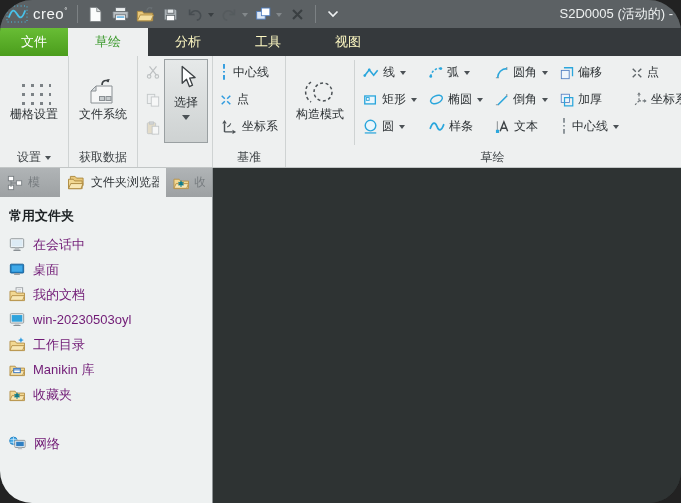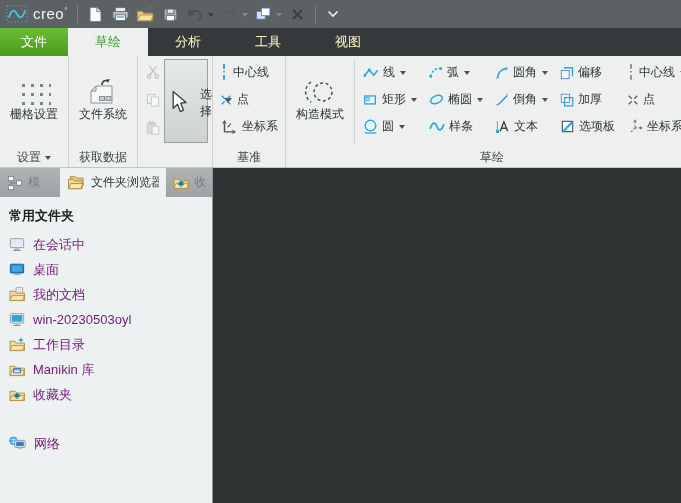--- a/index.html
+++ b/index.html
@@ -1,17 +1,17 @@
 <!DOCTYPE html>
 <html><head>
 <meta charset="utf-8">
 <style>
   html,body{margin:0;padding:0;background:#222;}
   #app{position:relative;width:681px;height:503px;overflow:hidden;
-       font-family:"Liberation Sans","DejaVu Sans",sans-serif;background:#2e3333;
+       font-family:"Liberation Sans","DejaVu Sans",sans-serif;background:#2e3333;border-radius:32px;
        -webkit-font-smoothing:antialiased;}
   .ic{display:inline-flex;align-items:center;justify-content:center;line-height:0;}
 
   
   .titlebar{height:28px;background:#5c6164;display:flex;align-items:center;padding:0 8px 0 6px;}
   .logotext{color:#f4f6f6;font-size:15px;margin:0 4px 2px 5px;letter-spacing:.5px;}
   .logotext .sup{font-size:8px;vertical-align:super;}
   .vsep{width:1px;height:18px;background:#7c8184;margin:0 5px;flex:0 0 auto;}
   .tbtn{width:25px;height:24px;display:flex;align-items:center;justify-content:center;border-radius:2px;}
   .tbtn.dis{opacity:.45;}
@@ -31,22 +31,22 @@
   .rc{flex:1;display:flex;align-items:flex-start;padding:2px 4px 0;}
   .rfooter{height:20px;display:flex;align-items:center;justify-content:center;font-size:12px;color:#3f4447;white-space:nowrap;padding:0 6px;}
   .fdd{width:0;height:0;border:3px solid transparent;border-top:4px solid #4b5155;margin:4px 0 0 4px;}
   .bigbtn{display:flex;flex-direction:column;align-items:center;justify-content:center;
           font-size:12px;color:#2e3336;padding:4px 6px 0;white-space:nowrap;height:80px;box-sizing:border-box;}
   .gridic{width:34px;height:28px;background-image:radial-gradient(circle,#7c8286 1.5px,transparent 1.7px);
           background-size:9px 9px;background-position:2px 3px;}
   .clipcol{display:flex;flex-direction:column;justify-content:space-between;height:78px;padding:3px 1px;}
   .clipbtn{width:20px;height:22px;display:flex;align-items:center;justify-content:center;opacity:.5;}
   .selbtn{width:44px;height:84px;box-sizing:border-box;border:1px solid #9aa0a2;margin-top:1px;
-          background:linear-gradient(#e6e9e9,#ced2d2);display:flex;align-items:center;
-          padding:5px 2px 2px;gap:12px;font-size:12px;color:#2e3336;}
+          background:linear-gradient(#e6e9e9,#ced2d2);display:flex;flex-direction:column;align-items:center;
+          padding:5px 2px 2px;gap:4px;font-size:12px;color:#2e3336;}
   .tri{width:0;height:0;border:4px solid transparent;border-top:5px solid #4b5155;}
   .dcol{display:flex;flex-direction:column;padding-top:1px;}
   .srow{display:flex;align-items:center;gap:5px;height:27px;font-size:12px;color:#2e3336;padding:0 3px;white-space:nowrap;}
   .sgrid{display:grid;grid-auto-flow:column;grid-template-rows:repeat(3,27px);padding-top:1px;}
   .scell{display:flex;align-items:center;gap:4px;font-size:12px;color:#2e3336;padding:0 8px 0 4px;white-space:nowrap;}
   .cdd{width:0;height:0;border:3px solid transparent;border-top:4px solid #4b5155;margin:4px 0 0 1px;}
   .gdiv{width:1px;background:#cfd3d3;margin:2px 4px;align-self:stretch;}
 
   
   .main{position:absolute;top:168px;left:0;right:0;bottom:0;display:flex;}
@@ -147,20 +147,21 @@
         </span>
       </span>
     <span class="vsep"></span>
     <span class="tbtn">
         <span class="ic">
           <svg width="12" height="8" viewBox="0 0 12 8">
             <path d="M1.5 1.5 L6 6 L10.5 1.5" fill="none" stroke="#eef1f2" stroke-width="1.7"></path>
           </svg>
         </span>
       </span>
+    <span class="wtitle">S2D0005 (活动的) -</span>
   </div>
 
   <div class="tabbar">
     <div class="tab file">文件</div>
     <div class="tab active">草绘</div>
     <div class="tab">分析</div>
     <div class="tab">工具</div>
     <div class="tab">视图</div>
   </div>
 
@@ -394,29 +395,20 @@
               <span class="ic">
                 <svg width="14" height="14" viewBox="0 0 17 17">
                   <rect x="1.5" y="1.5" width="10" height="10" fill="#eef5fb" stroke="#4f7ec2"></rect>
                   <path d="M5.5 5.5 h10 v10 h-10 z" fill="none" stroke="#2aa6dc" stroke-width="1.5"></path>
                 </svg>
               </span>
               <span>加厚</span>
             </div>
           <div class="scell">
               <span class="ic">
-                <svg width="15" height="15" viewBox="0 0 16 16">
-                  <rect x="2.5" y="2.5" width="11" height="11" fill="#fff" stroke="#4b5155" stroke-width="1.2"></rect>
-                  <path d="M3 13.5 L13.5 3" stroke="#2aa6dc" stroke-width="2.3"></path>
-                </svg>
-              </span>
-              <span>选项板</span>
-            </div>
-          <div class="scell">
-              <span class="ic">
                 <svg width="8" height="19" viewBox="0 0 8 20">
                   <line x1="4" y1="1" x2="4" y2="19" stroke="#7d868c" stroke-width="1.8" stroke-dasharray="5 2.5 1.5 2.5"></line>
                 </svg>
               </span>
               <span>中心线</span>
               <span class="cdd"></span>
             </div>
           <div class="scell">
               <span class="ic">
                 <svg width="12" height="12" viewBox="0 0 14 14">

